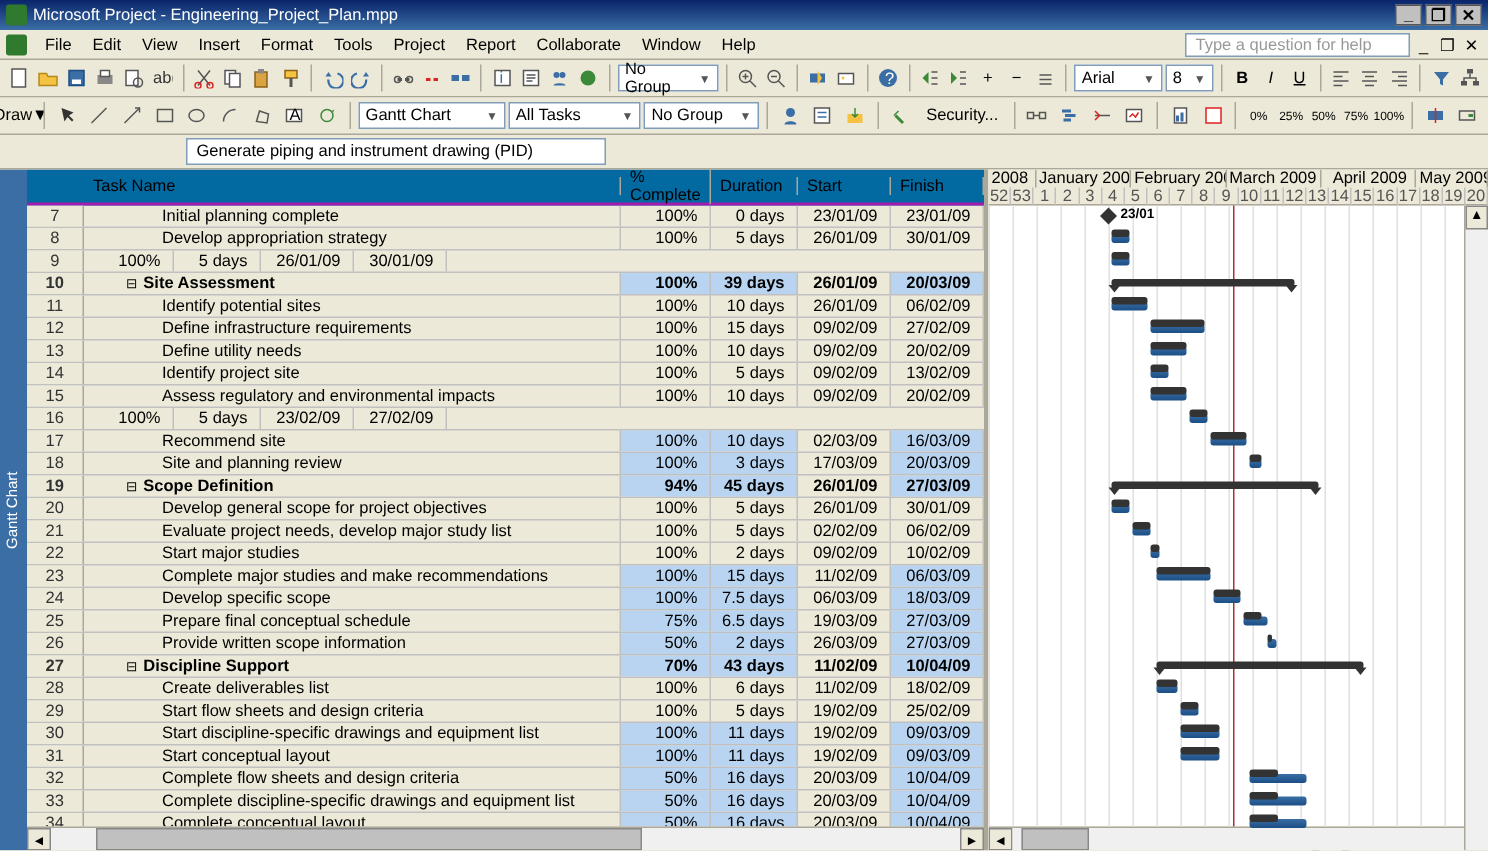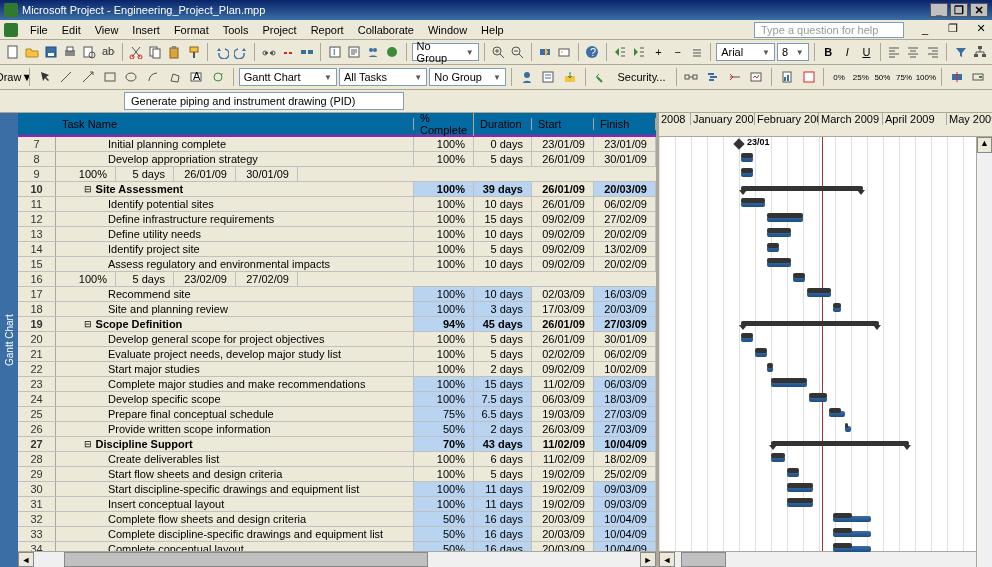--- a/index.html
+++ b/index.html
@@ -9,21 +9,21 @@
   .titlebar .left { display: flex; align-items: center; gap: 4px; }
   .titlebar .left .appicon { width: 14px; height: 14px; background: #2f7a2f; border-radius: 2px; }
   .titlebar .wincontrols { display: flex; gap: 2px; }
   .titlebar .wincontrols span { width: 18px; height: 14px; background: #c0c0c0; display: flex; align-items: center; justify-content: center; color: black; font-weight: bold; cursor: default; border: 1px solid #555; }
 
   .menubar { background: #ece9d8; height: 20px; display: flex; align-items: center; padding: 0 4px; border-bottom: 1px solid #aca899; justify-content: space-between; }
   .menubar .menus { display: flex; align-items: center; gap: 2px; }
   .menubar .menuicon { width: 14px; height: 14px; background: #2f7a2f; border-radius: 2px; margin-right: 4px; }
   .menubar .menuitem { padding: 2px 6px; cursor: default; }
   .menubar .helpbox { border: 1px solid #7f9db9; background: white; color: #999; padding: 1px 6px; width: 150px; }
-  .menubar .right { display: flex; align-items: flex-start; gap: 14px; }
+  .menubar .right { display: flex; align-items: flex-end; gap: 2px; }
   .menubar .sizer { width: 14px; height: 14px; display: flex; align-items: center; justify-content: center; cursor: default; }
 
   .toolbar { background: #ece9d8; border-bottom: 1px solid #aca899; padding: 2px 4px; display: flex; align-items: center; gap: 2px; flex-wrap: nowrap; }
   .toolbar .btn { width: 20px; height: 20px; display: flex; align-items: center; justify-content: center; cursor: default; border: 1px solid transparent; }
   .toolbar .sep { width: 1px; height: 18px; background: #aca899; margin: 0 3px; }
   .toolbar .combo { border: 1px solid #7f9db9; background: white; padding: 1px 4px; height: 18px; display: flex; align-items: center; justify-content: space-between; cursor: default; }
   .toolbar .combo .arrow { font-size: 8px; color: #555; margin-left: 4px; }
   .toolbar .bold { font-weight: bold; width: 20px; text-align: center; }
   .toolbar .italic { font-style: italic; width: 20px; text-align: center; }
   .toolbar .underline { text-decoration: underline; width: 20px; text-align: center; }
@@ -47,21 +47,21 @@
   .sheet .row .indent1 { padding-left: 52px; }
   .sheet .row .indent0 { padding-left: 28px; }
   .sheet .row.hl .numcell.pct, .sheet .row.hl .numcell.dur, .sheet .row.hl .numcell.fin { background: #b8d4f0; }
 
   .pct { width: 60px; }
   .dur { width: 58px; }
   .start { width: 62px; }
   .fin { width: 62px; }
 
   .gantt { flex: 1; display: flex; flex-direction: column; position: relative; overflow: hidden; background: white; }
-  .gantt .timehead { height: 24px; background: #ece9d8; border-bottom: 1px solid #aca899; display: flex; flex-direction: row; font-size: 9px; }
+  .gantt .timehead { height: 24px; background: #ece9d8; border-bottom: 1px solid #aca899; display: flex; flex-direction: column; font-size: 9px; }
   .gantt .timehead .months { display: flex; height: 12px; }
   .gantt .timehead .months div { border-right: 1px solid #aca899; padding-left: 2px; overflow: hidden; white-space: nowrap; }
   .gantt .timehead .weeks { display: flex; height: 12px; }
   .gantt .timehead .weeks div { border-right: 1px solid #c0c0c0; text-align: center; width: 16px; overflow: hidden; color: #555; }
   .gantt .chartbody { flex: 1; position: relative; }
   .gantt .chartbody .vline { position: absolute; top: 0; bottom: 0; width: 1px; background: #e0e0e0; }
   .gantt .chartbody .today { position: absolute; top: 0; bottom: 0; width: 1px; background: #b03030; }
 
   .bar { position: absolute; height: 6px; border-radius: 2px; }
   .bar.task { background: linear-gradient(#3a6ea5,#1a4e85); top: 4px; }
@@ -699,21 +699,21 @@
         <div class="row hl">
           <div class="idcell">30</div>
           <div class="namecell indent1">Start discipline-specific drawings and equipment list</div>
           <div class="numcell pct">100%</div>
           <div class="numcell dur">11 days</div>
           <div class="numcell start">19/02/09</div>
           <div class="numcell fin">09/03/09</div>
         </div>
         <div class="row hl">
           <div class="idcell">31</div>
-          <div class="namecell indent1">Insert conceptual layout</div>
+          <div class="namecell indent1">Start conceptual layout</div>
           <div class="numcell pct">100%</div>
           <div class="numcell dur">11 days</div>
           <div class="numcell start">19/02/09</div>
           <div class="numcell fin">09/03/09</div>
         </div>
         <div class="row hl">
           <div class="idcell">32</div>
           <div class="namecell indent1">Complete flow sheets and design criteria</div>
           <div class="numcell pct">50%</div>
           <div class="numcell dur">16 days</div>
@@ -746,21 +746,21 @@
     </div>
   </div>
 
   <div class="gantt">
     <div class="timehead">
       <div class="months" id="months">
           <div style="width: 32px;">2008</div>
           <div style="width: 64px;">January 2009</div>
           <div style="width: 64px;">February 2009</div>
           <div style="width: 64px;">March 2009</div>
-          <div style="width: 64px;">April 2009</div>
+          <div style="width: 64px; text-align: center;">April 2009</div>
           <div style="width: 48px;">May 2009</div>
         </div>
       <div class="weeks" id="weeks">
           <div>52</div>
           <div>53</div>
           <div>1</div>
           <div>2</div>
           <div>3</div>
           <div>4</div>
           <div>5</div>

